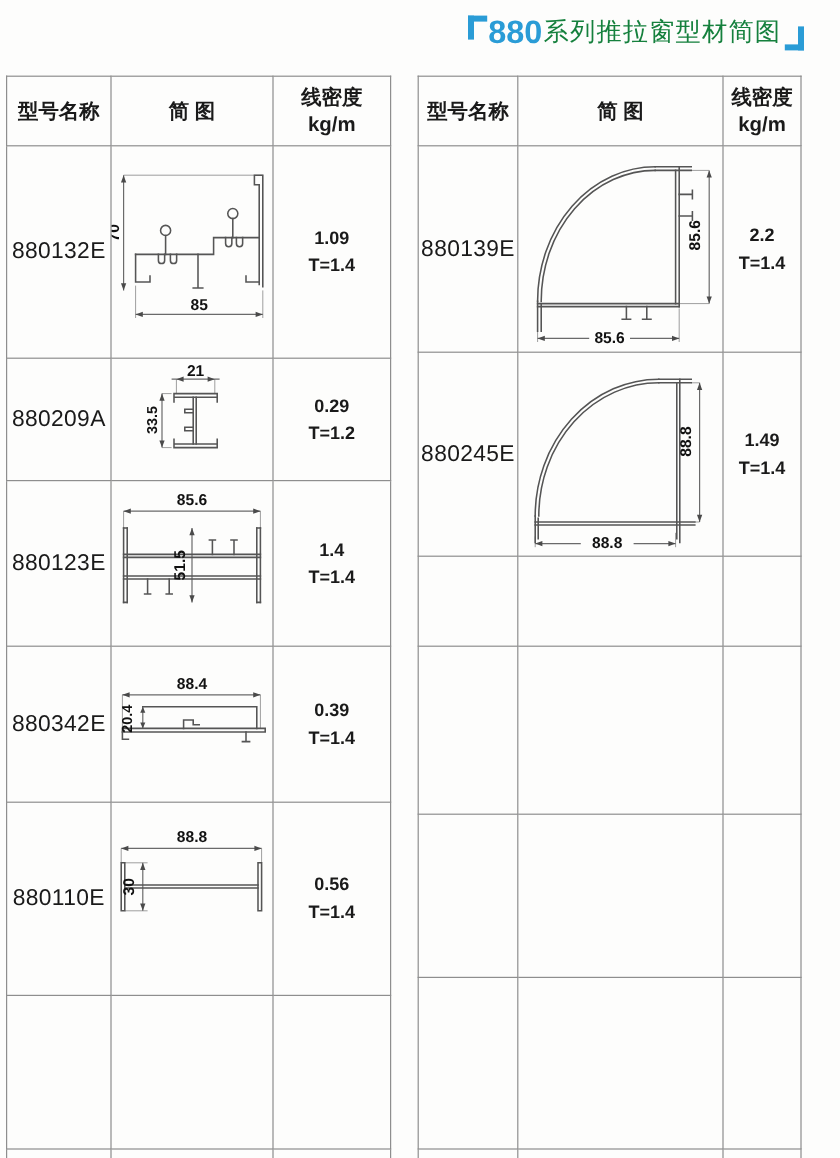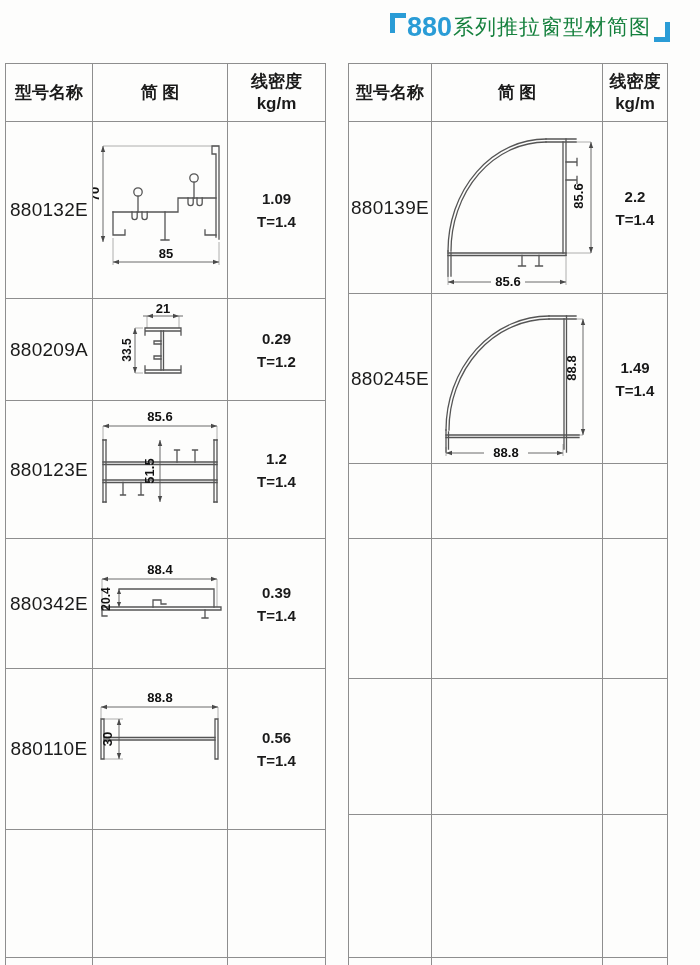--- a/index.html
+++ b/index.html
@@ -153,21 +153,21 @@
           <path d="M10,30 H13 M121,30 H124 M10,92 H13 M121,92 H124"></path>
           <path d="M10,52 H124 M10,54.5 H124 M10,70 H124 M10,72.5 H124"></path>
           <path d="M84,52 V40 M81.5,40 H86.5 M102,52 V40 M99.5,40 H104.5"></path>
           <path d="M30,72.5 V85 M27.5,85 H32.5 M48,72.5 V85 M45.5,85 H50.5"></path>
         </g>
         <text x="61" y="61" transform="rotate(-90 61 61)" text-anchor="middle">51.5</text>
         <text x="67" y="11" text-anchor="middle">85.6</text>
       </svg>
     </td>
     <td class="density">
-      <div>1.2</div>
+      <div>1.4</div>
       <div>T=1.4</div>
     </td>
   </tr>
 
   <tr style="height:130px">
     <td class="model">880342E</td>
     <td class="diagram">
       <svg width="135" height="110" viewBox="0 0 135 110">
         <g class="ext">
           <path d="M9,30 V58 M124,30 V58"></path>

